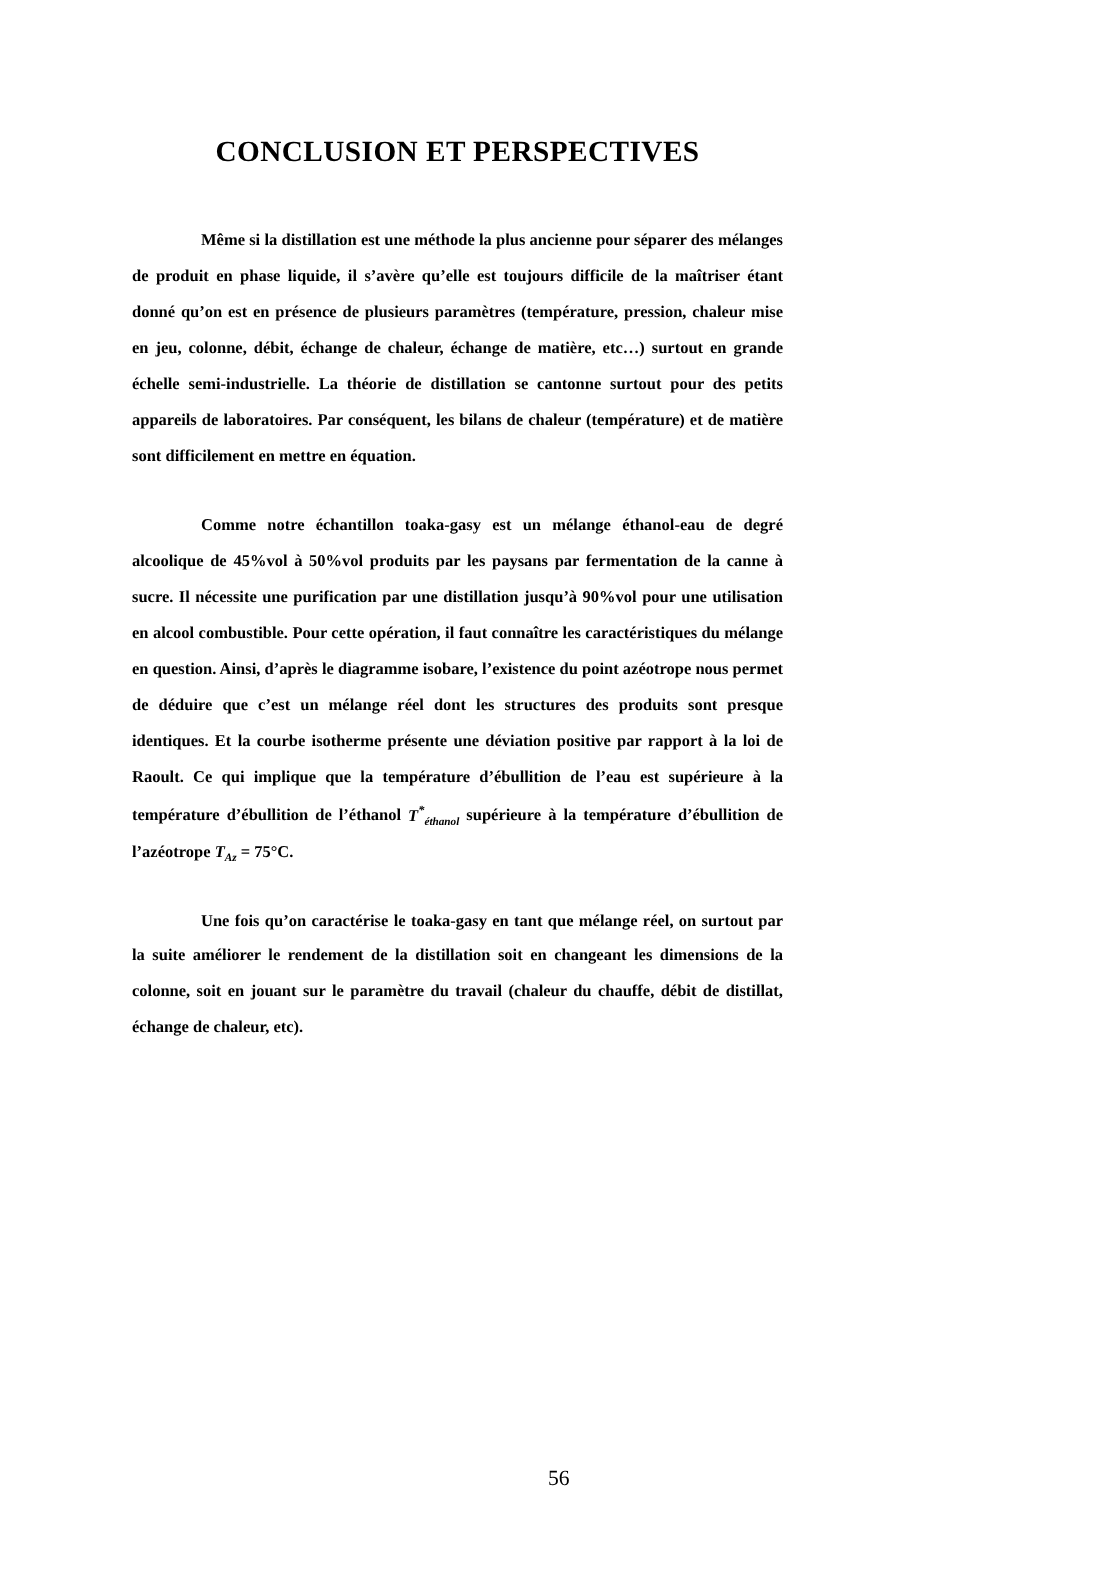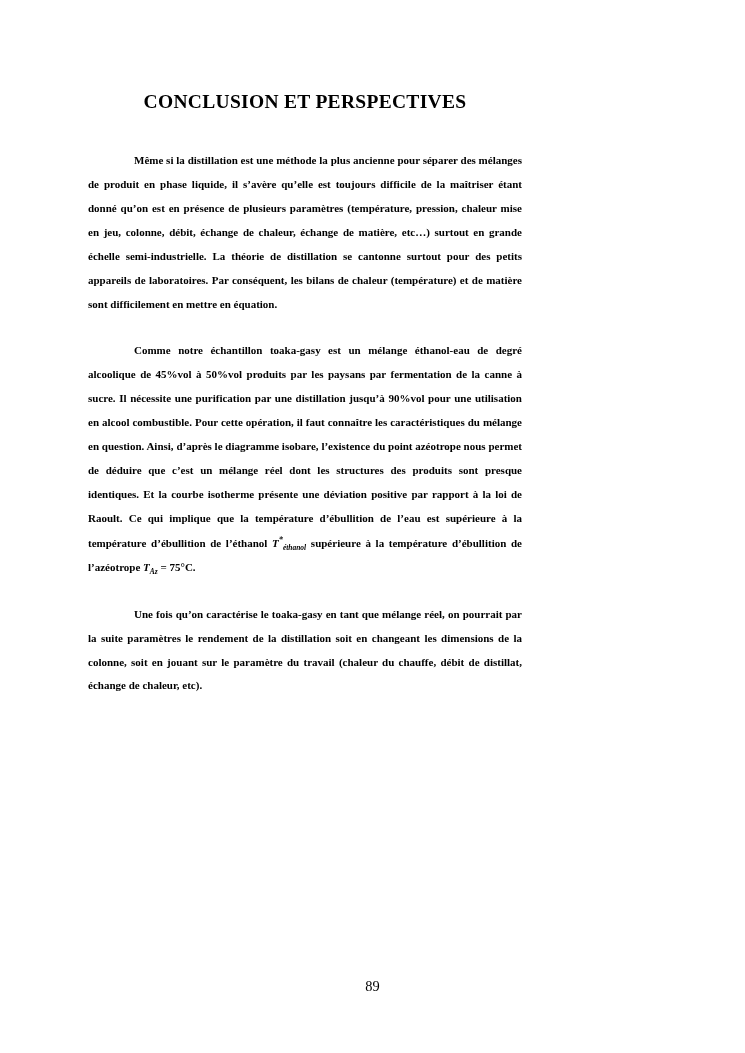--- a/index.html
+++ b/index.html
@@ -71,18 +71,18 @@
 <body>
 
 <div class="page">
 
   <h1 class="doc-title">CONCLUSION ET PERSPECTIVES</h1>
 
   <p class="body-text para first">Même si la distillation est une méthode la plus ancienne pour séparer des mélanges de produit en phase liquide, il s’avère qu’elle est toujours difficile  de la maîtriser étant donné qu’on est en présence de plusieurs paramètres (température, pression, chaleur mise en jeu, colonne, débit, échange de chaleur, échange de matière, etc…) surtout en grande échelle semi-industrielle. La théorie de distillation se cantonne surtout pour des petits appareils de laboratoires. Par conséquent, les bilans de chaleur (température) et de matière sont difficilement en mettre en équation.</p>
 
   <p class="body-text para"><span>Comme notre échantillon toaka-gasy est un mélange éthanol-eau de degré alcoolique de  45%vol à 50%vol produits par les paysans par fermentation de la canne à sucre. Il nécessite une purification par une distillation jusqu’à 90%vol pour une utilisation en alcool combustible. Pour cette opération, il faut connaître les caractéristiques du mélange en question. Ainsi, d’après le diagramme isobare, l’existence du point azéotrope nous permet de déduire que c’est un mélange réel dont les structures des produits sont presque identiques. Et la courbe isotherme présente une déviation positive  par rapport à la loi de Raoult. Ce qui implique que la température d’ébullition de l’eau est supérieure à la température d’ébullition de l’éthanol </span><span class="mathvar"><span>T</span><span class="star">*</span><span class="sub">éthanol</span></span><span> supérieure à la température d’ébullition de l’azéotrope </span><span class="mathvar"><span>T</span><span class="sub">Az</span></span><span> = 75°C.</span></p>
 
-  <p class="body-text para">Une fois qu’on caractérise le toaka-gasy en tant que mélange réel, on pourrait par la suite paramètres le rendement de la distillation soit en changeant les dimensions de la colonne, soit en jouant sur le paramètre du travail (chaleur du chauffe, débit de distillat, échange de chaleur, etc).</p>
+  <p class="body-text para">Une fois qu’on caractérise le toaka-gasy en tant que mélange réel, on surtout par la suite améliorer le rendement de la distillation soit en changeant les dimensions de la colonne, soit en jouant sur le paramètre du travail (chaleur du chauffe, débit de distillat, échange de chaleur, etc).</p>
 
 
-  <div class="page-number">89</div>
+  <div class="page-number">56</div>
 
 </div>
 
 </body></html>

